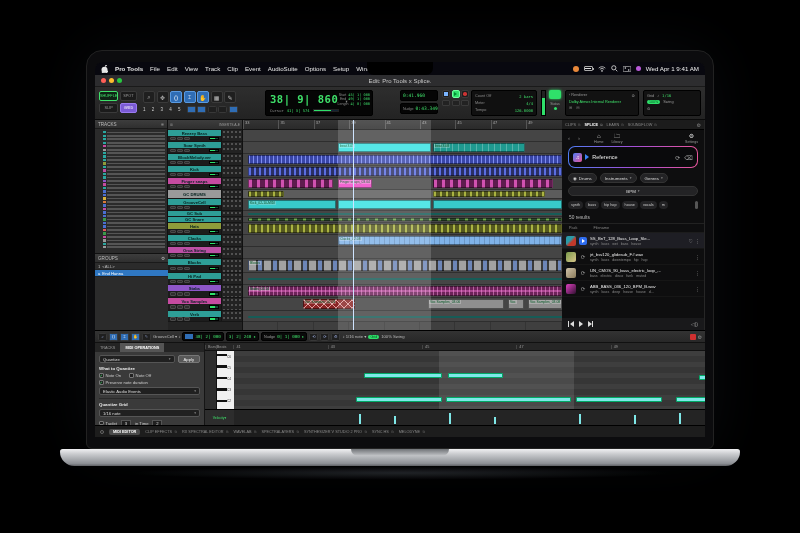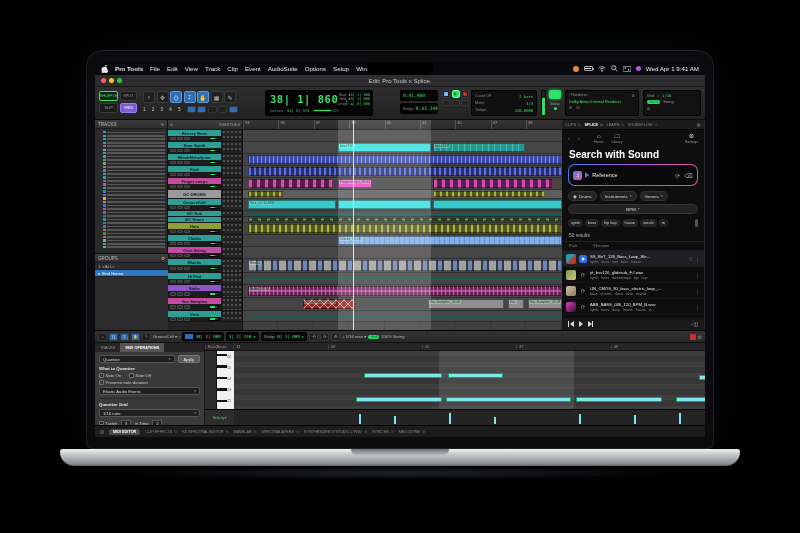--- a/index.html
+++ b/index.html
@@ -330,21 +330,21 @@
       <div class="tools2">
         <span class="presets">1 2 3 4 5</span>
         <span class="sq on"></span>
         <span class="sq on"></span>
         <span class="sq"></span>
         <span class="sq"></span>
         <span class="sq on"></span>
       </div>
 
       <div class="counterbox">
-        <div class="cmain"><span>38| 1| 860</span> <span class="car">▾</span></div>
+        <div class="cmain"><span>38| 9| 860</span> <span class="car">▾</span></div>
         <div class="sel3">
           <div><b>Start</b><span>45| 1| 000</span></div>
           <div><b>End</b><span>49| 1| 000</span></div>
           <div><b>Length</b><span>4| 0| 000</span></div>
         </div>
         <div class="crow">
           <b>Cursor</b>
           <span>41| 3| 574</span>
           <span class="minimeter"></span>
         </div>
@@ -919,21 +919,20 @@
             </span>
           <span class="navit">
               <span class="ic">🗀</span>
               <span>Library</span>
             </span>
           <span class="navit" style="margin-left:auto">
               <span class="ic">⚙</span>
               <span>Settings</span>
             </span>
         </div>
-        <div class="sp-title">Search with Sound</div>
         <div class="refwrap">
           <div class="refbox">
             <span class="refico">♫</span>
             <span class="refplay"></span>
             <span class="reflbl">Reference</span>
             <span class="refr">
                 <span>⟳</span>
                 <span>⌫</span>
               </span>
           </div>

